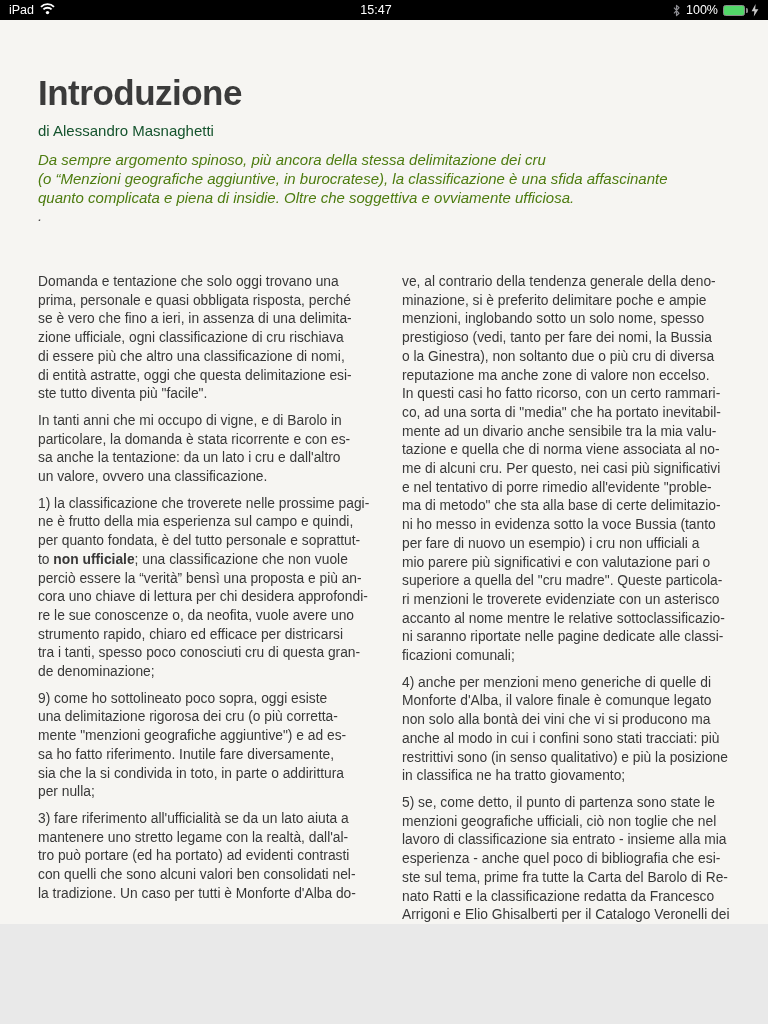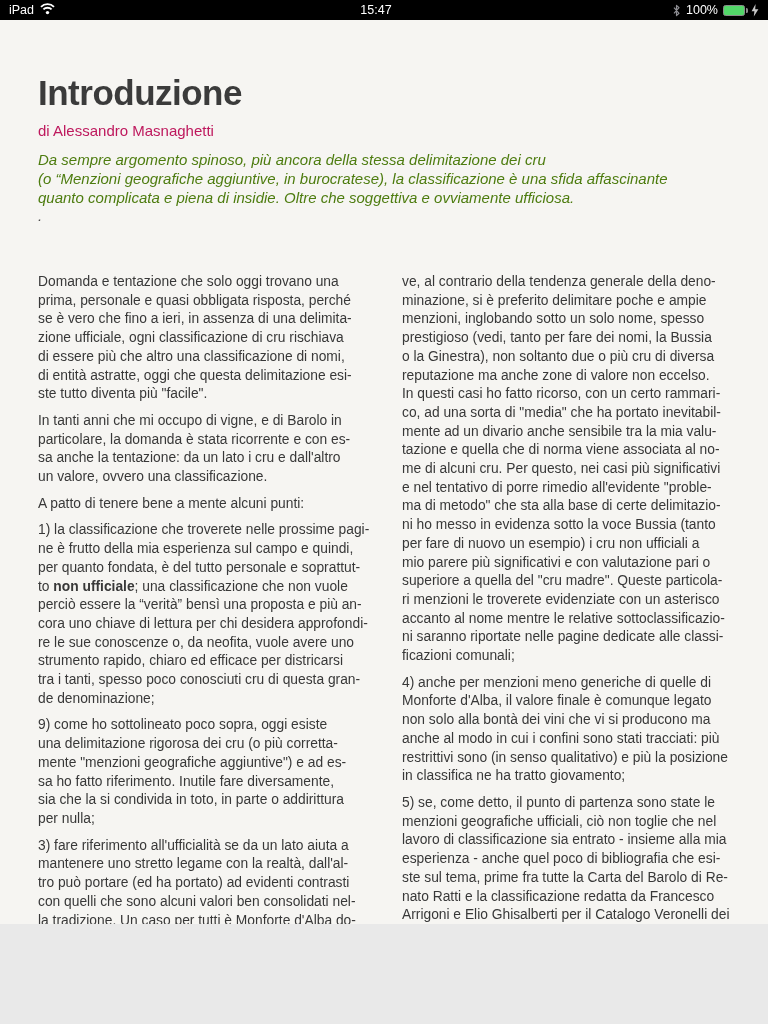--- a/index.html
+++ b/index.html
@@ -18,21 +18,21 @@
   .sb-left,.sb-right{display:flex;align-items:center;gap:5px;}
   .sb-center{position:absolute;left:0;right:16px;text-align:center;pointer-events:none;}
   .batt{width:22px;height:11px;border:1px solid #8a8a8a;border-radius:2.5px;background:#53d769;position:relative;box-sizing:border-box;}
   .batt::after{content:'';position:absolute;right:-3.5px;top:2px;width:2px;height:5px;background:#8a8a8a;border-radius:0 1.5px 1.5px 0;}
   
   .page{position:absolute;top:20px;left:0;right:0;bottom:0;padding:0 37px 0 38px;}
   h1.title{
     margin:54px 0 0;font-size:35px;line-height:38px;font-weight:bold;
     color:#3b3b3b;letter-spacing:-0.5px;
   }
-  .author{margin-top:9px;font-size:15px;line-height:19px;color:#be185d;}
+  .author{margin-top:9px;font-size:15px;line-height:19px;color:#14532d;}
   .lede{
     margin-top:10px;font-size:15px;line-height:19px;font-style:italic;
     color:#4d7c0f;white-space:pre-line;
   }
   .lede-dot{font-size:15px;line-height:17px;font-style:italic;color:#4f4f4f;}
   .columns{display:flex;gap:24px;margin-top:49px;}
   .col{width:340px;flex:0 0 340px;}
   .para{
     margin:0 0 8px;white-space:pre-line;
     font-size:13.8px;line-height:18.7px;color:#383838;text-align:left;
@@ -100,21 +100,20 @@
 prima, personale e quasi obbligata risposta, perché
 se è vero che fino a ieri, in assenza di una delimita-
 zione ufficiale, ogni classificazione di cru rischiava
 di essere più che altro una classificazione di nomi,
 di entità astratte, oggi che questa delimitazione esi-
 ste tutto diventa più "facile".</p>
         <p class="para">In tanti anni che mi occupo di vigne, e di Barolo in
 particolare, la domanda è stata ricorrente e con es-
 sa anche la tentazione: da un lato i cru e dall'altro
 un valore, ovvero una classificazione.</p>
-        <p class="para">A patto di tenere bene a mente alcuni punti:</p>
         <p class="para"><span>1) la classificazione che troverete nelle prossime pagi-
 ne è frutto della mia esperienza sul campo e quindi,
 per quanto fondata, è del tutto personale e soprattut-
 to </span><b>non ufficiale</b><span>; una classificazione che non vuole
 perciò essere la “verità” bensì una proposta e più an-
 cora uno chiave di lettura per chi desidera approfondi-
 re le sue conoscenze o, da neofita, vuole avere uno
 strumento rapido, chiaro ed efficace per districarsi
 tra i tanti, spesso poco conosciuti cru di questa gran-
 de denominazione;</span></p>

